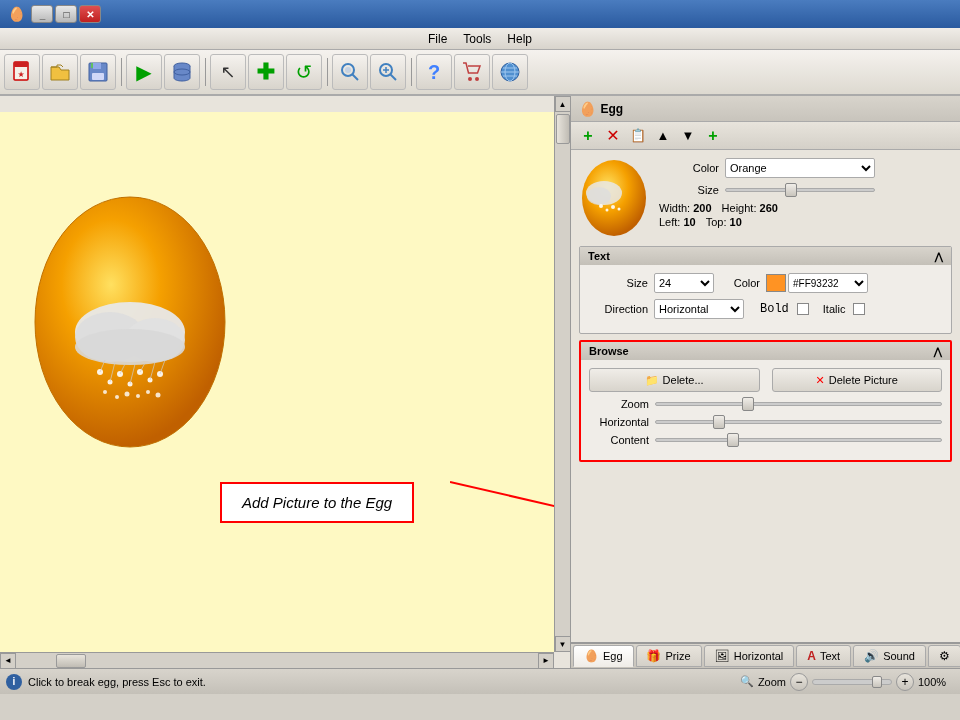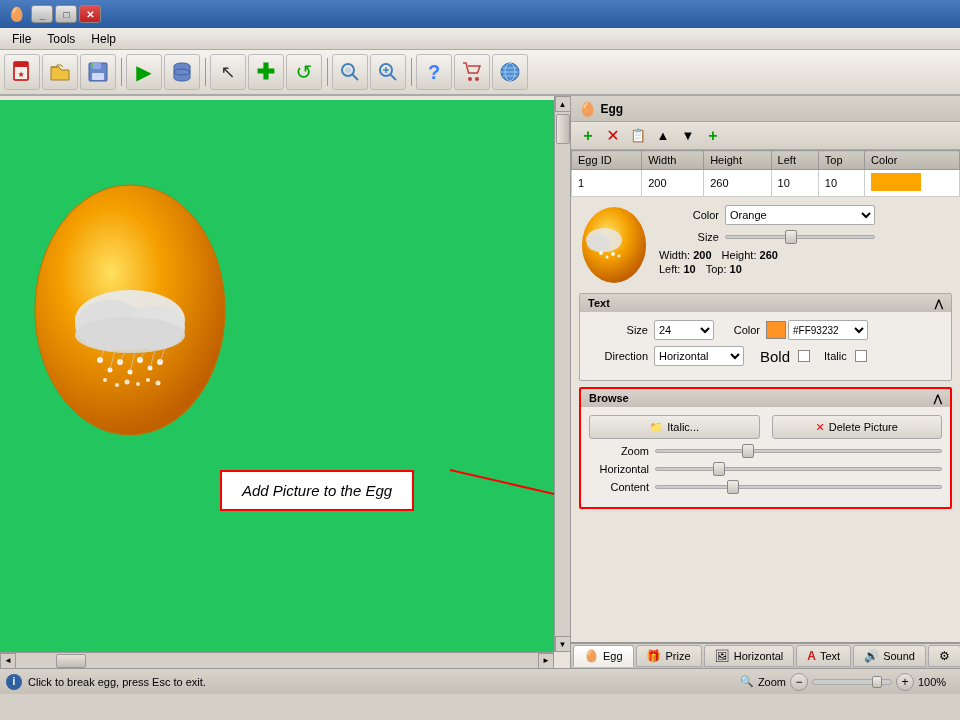--- a/index.html
+++ b/index.html
@@ -31,20 +31,21 @@
     #titlebar .win-btn.close { background: linear-gradient(to bottom, #e05050, #c02020); color: white; }
 
     
     #menubar {
       background: linear-gradient(to bottom, #f0ede8, #d8d4cc);
       height: 22px;
       display: flex;
       align-items: center;
       padding: 0 4px;
       border-bottom: 1px solid #aaa;
+      justify-content: center;
     }
     .menu-item {
       padding: 2px 8px;
       cursor: pointer;
       font-size: 12px;
     }
 
     
     #toolbar {
       background: linear-gradient(to bottom, #f5f2ee, #ddd9d0);
@@ -104,24 +105,24 @@
     .scroll-thumb-v {
       width: 14px; height: 30px;
       background: linear-gradient(to right, #e8e4dc, #c0bcb4);
       border: 1px solid #999; border-radius: 2px;
       margin: 2px auto;
     }
 
     
     #egg-canvas {
       position: absolute;
-      top: 4px; left: 0;
+      top: 16px; left: 0;
       width: calc(100% - 16px);
       height: calc(100% - 16px);
-      background: #22c55e;
+      background: #fef9c3;
       overflow: hidden;
       text-decoration: underline;
     }
     #egg-shape {
       position: absolute;
       top: 80px; left: 30px;
       width: 200px; height: 260px;
     }
 
     
@@ -545,44 +546,20 @@
 
     <div class="panel-toolbar">
       <div class="panel-tool-btn" style="color:#00a000;font-size:16px;font-weight:bold;">+</div>
       <div class="panel-tool-btn" style="color:#cc0000;font-size:16px;">✕</div>
       <div class="panel-tool-btn" style="font-size:13px;">📋</div>
       <div class="panel-tool-btn" style="font-size:13px;">▲</div>
       <div class="panel-tool-btn" style="font-size:13px;">▼</div>
       <div class="panel-tool-btn" style="color:#00a000;font-size:16px;font-weight:bold;">+</div>
     </div>
 
-    <div>
-      <table id="egg-table">
-        <thead>
-          <tr>
-            <th>Egg ID</th>
-            <th>Width</th>
-            <th>Height</th>
-            <th>Left</th>
-            <th>Top</th>
-            <th>Color</th>
-          </tr>
-        </thead>
-        <tbody>
-          <tr style="background:#cce4ff;">
-            <td>1</td>
-            <td>200</td>
-            <td>260</td>
-            <td>10</td>
-            <td>10</td>
-            <td><span class="color-cell"></span></td>
-          </tr>
-        </tbody>
-      </table>
-    </div>
 
     <div id="properties">
 
       <div id="egg-preview-area">
 
         <div id="egg-thumbnail">
           <svg width="70" height="80" viewBox="0 0 70 80">
             <defs>
               <radialGradient id="thumbGrad" cx="40%" cy="35%" r="65%">
                 <stop offset="0%" stop-color="#ffe060"></stop>
@@ -662,38 +639,38 @@
                 <option>#FF93232</option>
               </select>
             </div>
           </div>
           <div class="prop-row">
             <span class="prop-label">Direction</span>
             <select class="prop-select" style="width:90px;">
               <option>Horizontal</option>
               <option>Vertical</option>
             </select>
-            <span style="margin-left:10px;font-size:15px;">Bold</span>
+            <span style="margin-left:10px;font-size:12px;font-family:Liberation Mono, monospace;">Bold</span>
             <div class="checkbox-small" style="margin-left:2px;margin-right:8px;"></div>
             <span style="font-size:11px;">Italic</span>
             <div class="checkbox-small" style="margin-left:2px;"></div>
           </div>
         </div>
       </div>
 
       <div class="section-panel picture-section">
         <div class="section-header">
           <span>Browse</span>
           <span style="font-size:10px;">⋀</span>
         </div>
         <div class="section-content">
           <div class="prop-row">
             <button style="flex:1;height:24px;background:linear-gradient(to bottom,#f0ede8,#d8d4cc);border:1px solid #aaa;border-radius:3px;font-size:11px;cursor:pointer;display:flex;align-items:center;justify-content:center;gap:4px;">
               <span>📁</span>
-              <span>Italic...</span>
+              <span>Delete...</span>
             </button>
             <button style="flex:1;height:24px;background:linear-gradient(to bottom,#f0ede8,#d8d4cc);border:1px solid #aaa;border-radius:3px;font-size:11px;cursor:pointer;display:flex;align-items:center;justify-content:center;gap:4px;margin-left:6px;">
               <span style="color:red;">✕</span>
               <span>Delete Picture</span>
             </button>
           </div>
           <div class="prop-row" style="margin-top:6px;">
             <span class="prop-label">Zoom</span>
             <div class="slider-track" style="flex:1;">
               <div class="slider-thumb" style="left:30%;"></div>

